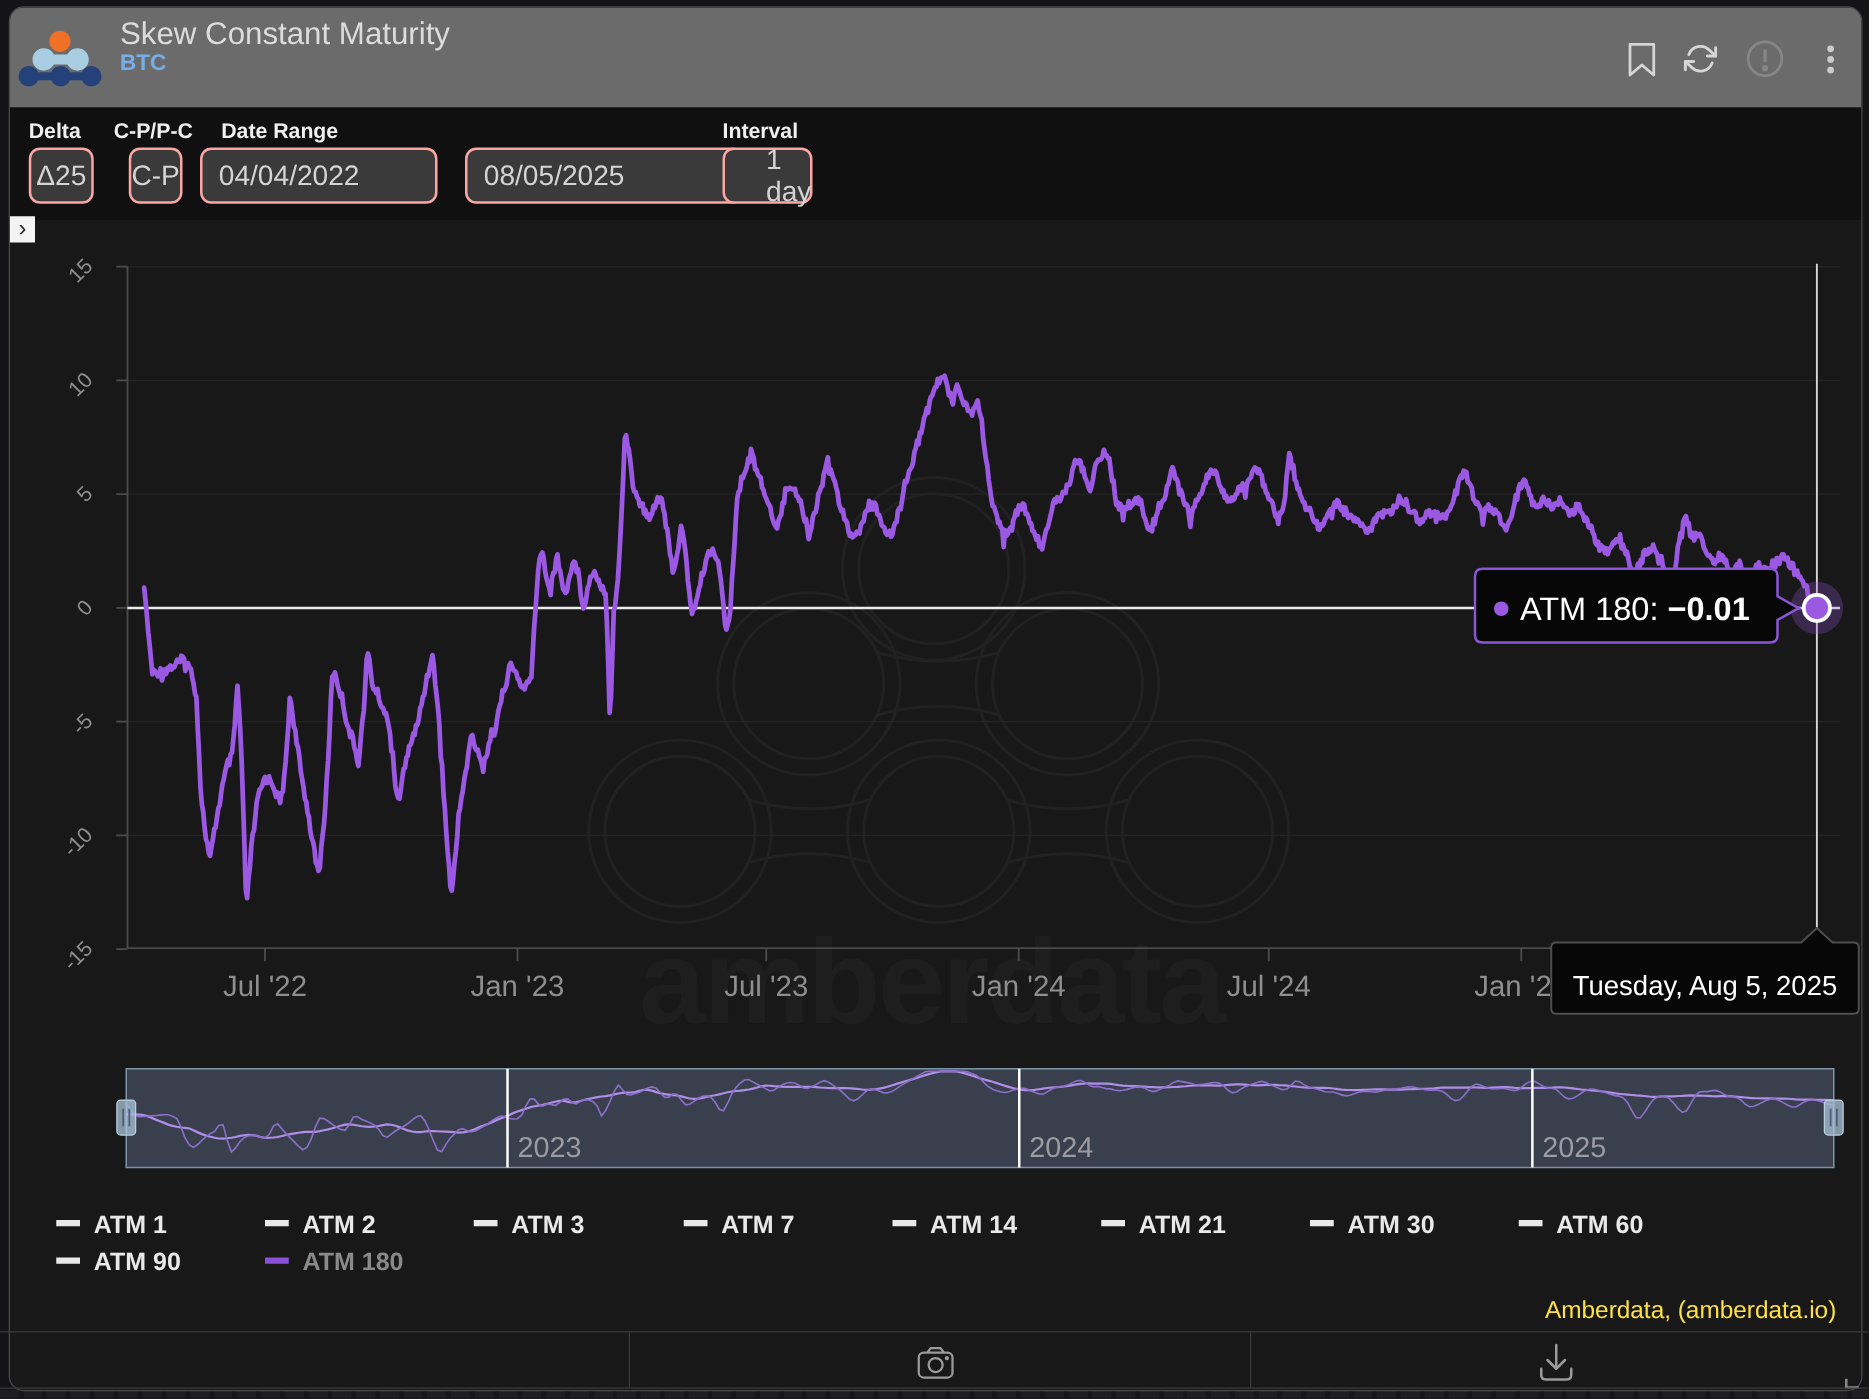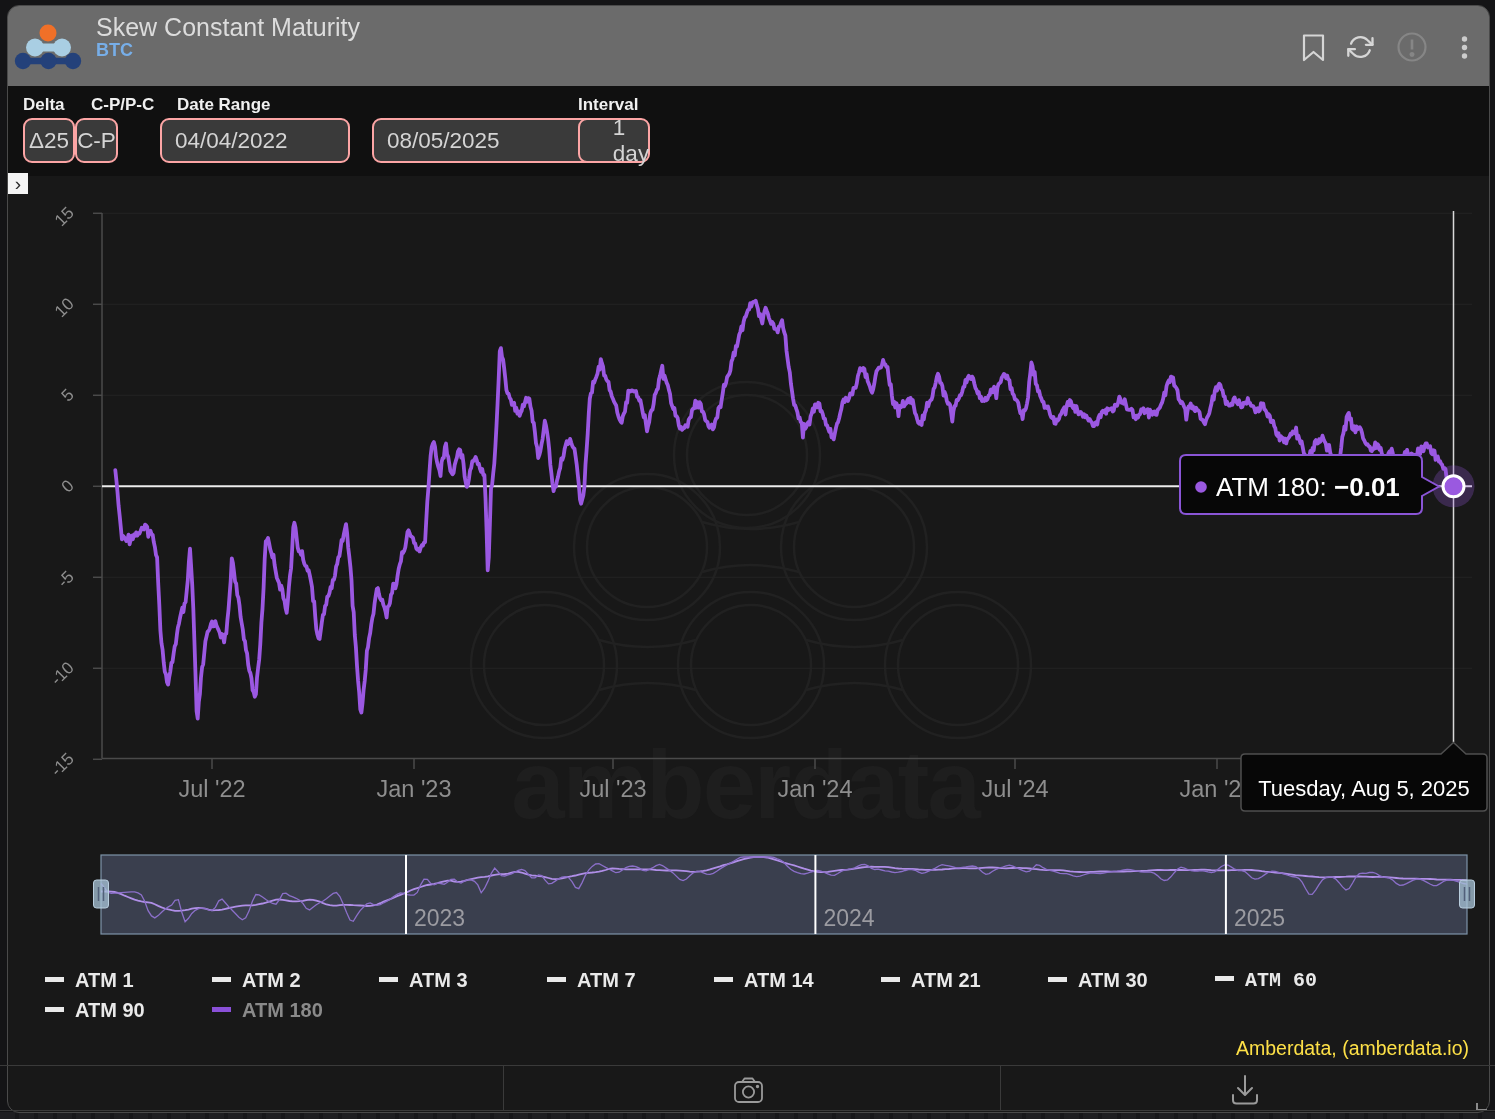--- a/index.html
+++ b/index.html
@@ -200,35 +200,35 @@
 </svg>
 
 <div class="title">Skew Constant Maturity</div>
 <div class="sub">BTC</div>
 
 <div class="lbl" style="left:23px;top:95px;">Delta</div>
 <div class="lbl" style="left:91px;top:95px;">C-P/P-C</div>
 <div class="lbl" style="left:177px;top:95px;">Date Range</div>
 <div class="lbl" style="left:578px;top:95px;">Interval</div>
 <div class="btn" style="left:23px;width:52px;">Δ25</div>
-<div class="btn" style="left:75px;width:43px;">C-P</div>
+<div class="btn" style="left:103px;width:43px;">C-P</div>
 <div class="btn left" style="left:160px;width:190px;">04/04/2022</div>
 <div class="btn left" style="left:372px;width:223px;">08/05/2025</div>
 <div class="btn" style="left:578px;width:72px;padding-left:34px;">1 day</div>
 
 <div class="expander">›</div>
 
 <div class="legend-item" style="left:45px;top:969px;"><span class="dash"></span>ATM 1</div>
 <div class="legend-item" style="left:212px;top:969px;"><span class="dash"></span>ATM 2</div>
 <div class="legend-item" style="left:379px;top:969px;"><span class="dash"></span>ATM 3</div>
 <div class="legend-item" style="left:547px;top:969px;"><span class="dash"></span>ATM 7</div>
 <div class="legend-item" style="left:714px;top:969px;"><span class="dash"></span>ATM 14</div>
 <div class="legend-item" style="left:881px;top:969px;"><span class="dash"></span>ATM 21</div>
 <div class="legend-item" style="left:1048px;top:969px;"><span class="dash"></span>ATM 30</div>
-<div class="legend-item" style="left:1215px;top:969px;font-family:Liberation Mono, monospace;"><span class="dash"></span>ATM 60</div>
+<div class="legend-item" style="left:1215px;top:969px;"><span class="dash"></span>ATM 60</div>
 <div class="legend-item" style="left:45px;top:999px;"><span class="dash"></span>ATM 90</div>
 <div class="legend-item" style="left:212px;top:999px;color:#8a8a8a;"><span class="dash" style="border-top-color:#8a50d8;"></span>ATM 180</div>
 
 <div class="credits">Amberdata, (amberdata.io)</div>
 
 <div class="toolbar">
   <div class="tb-div" style="left:503px;"></div>
   <div class="tb-div" style="left:1000px;"></div>
 </div>
 

